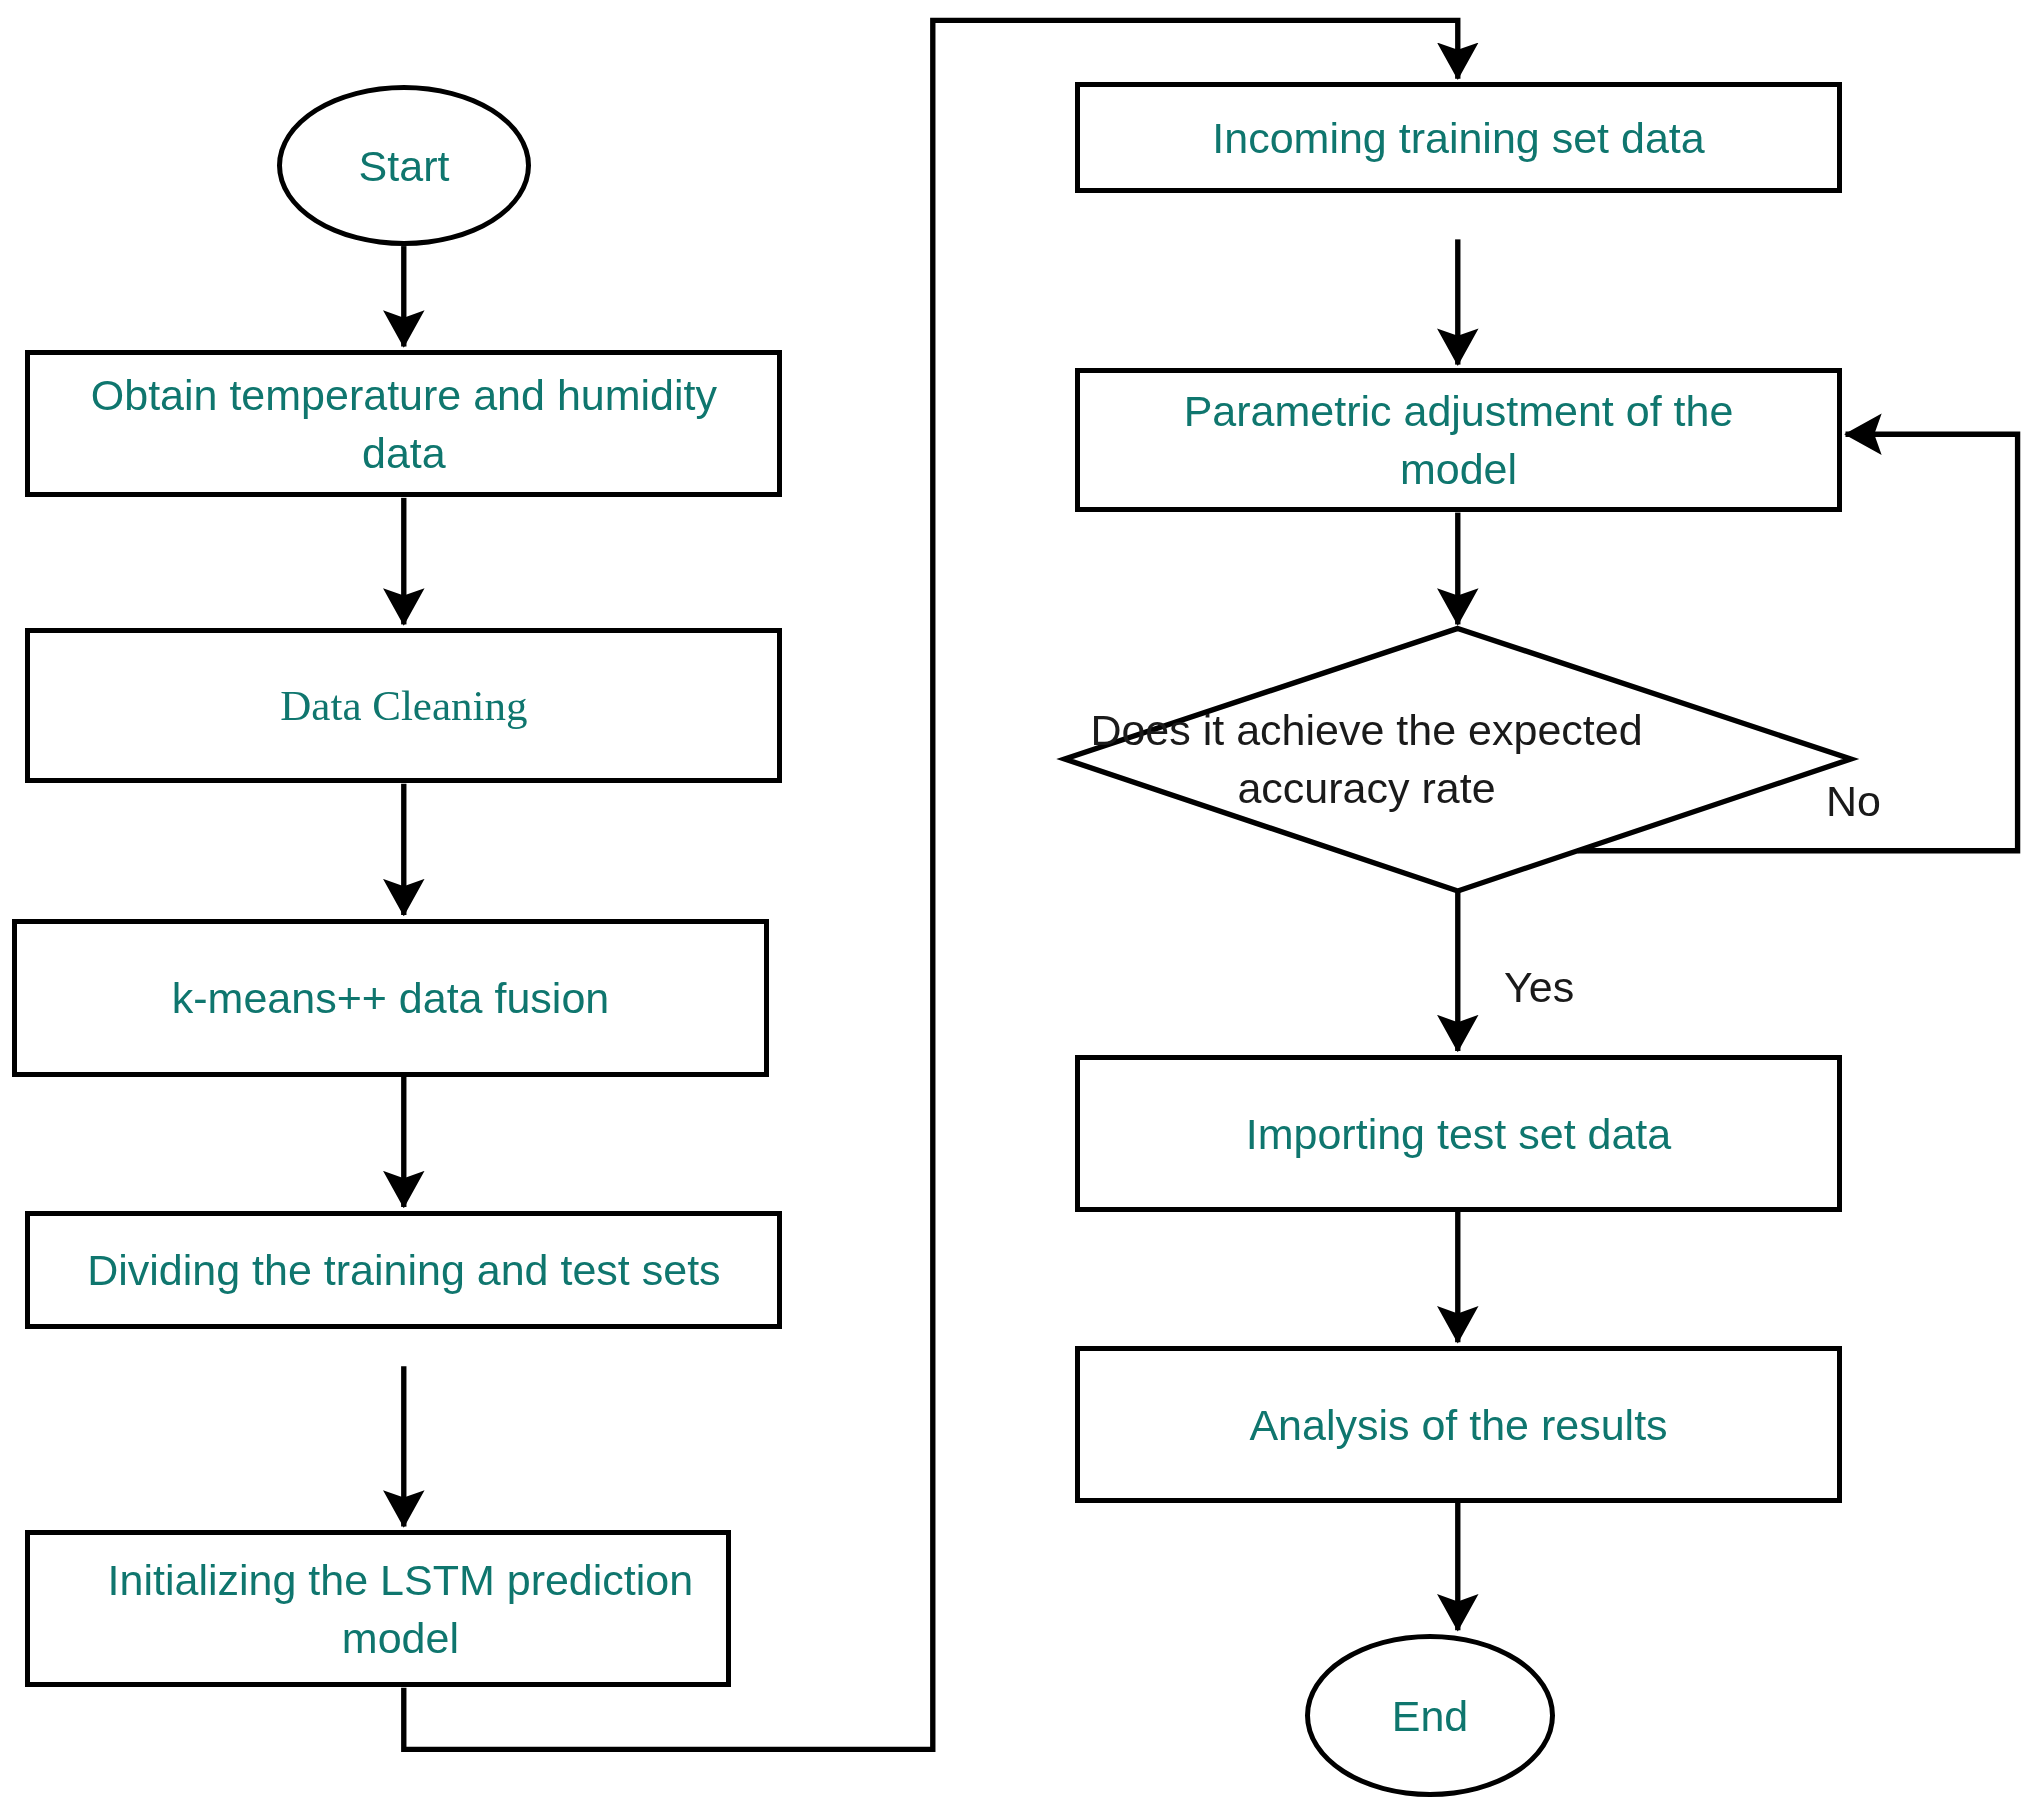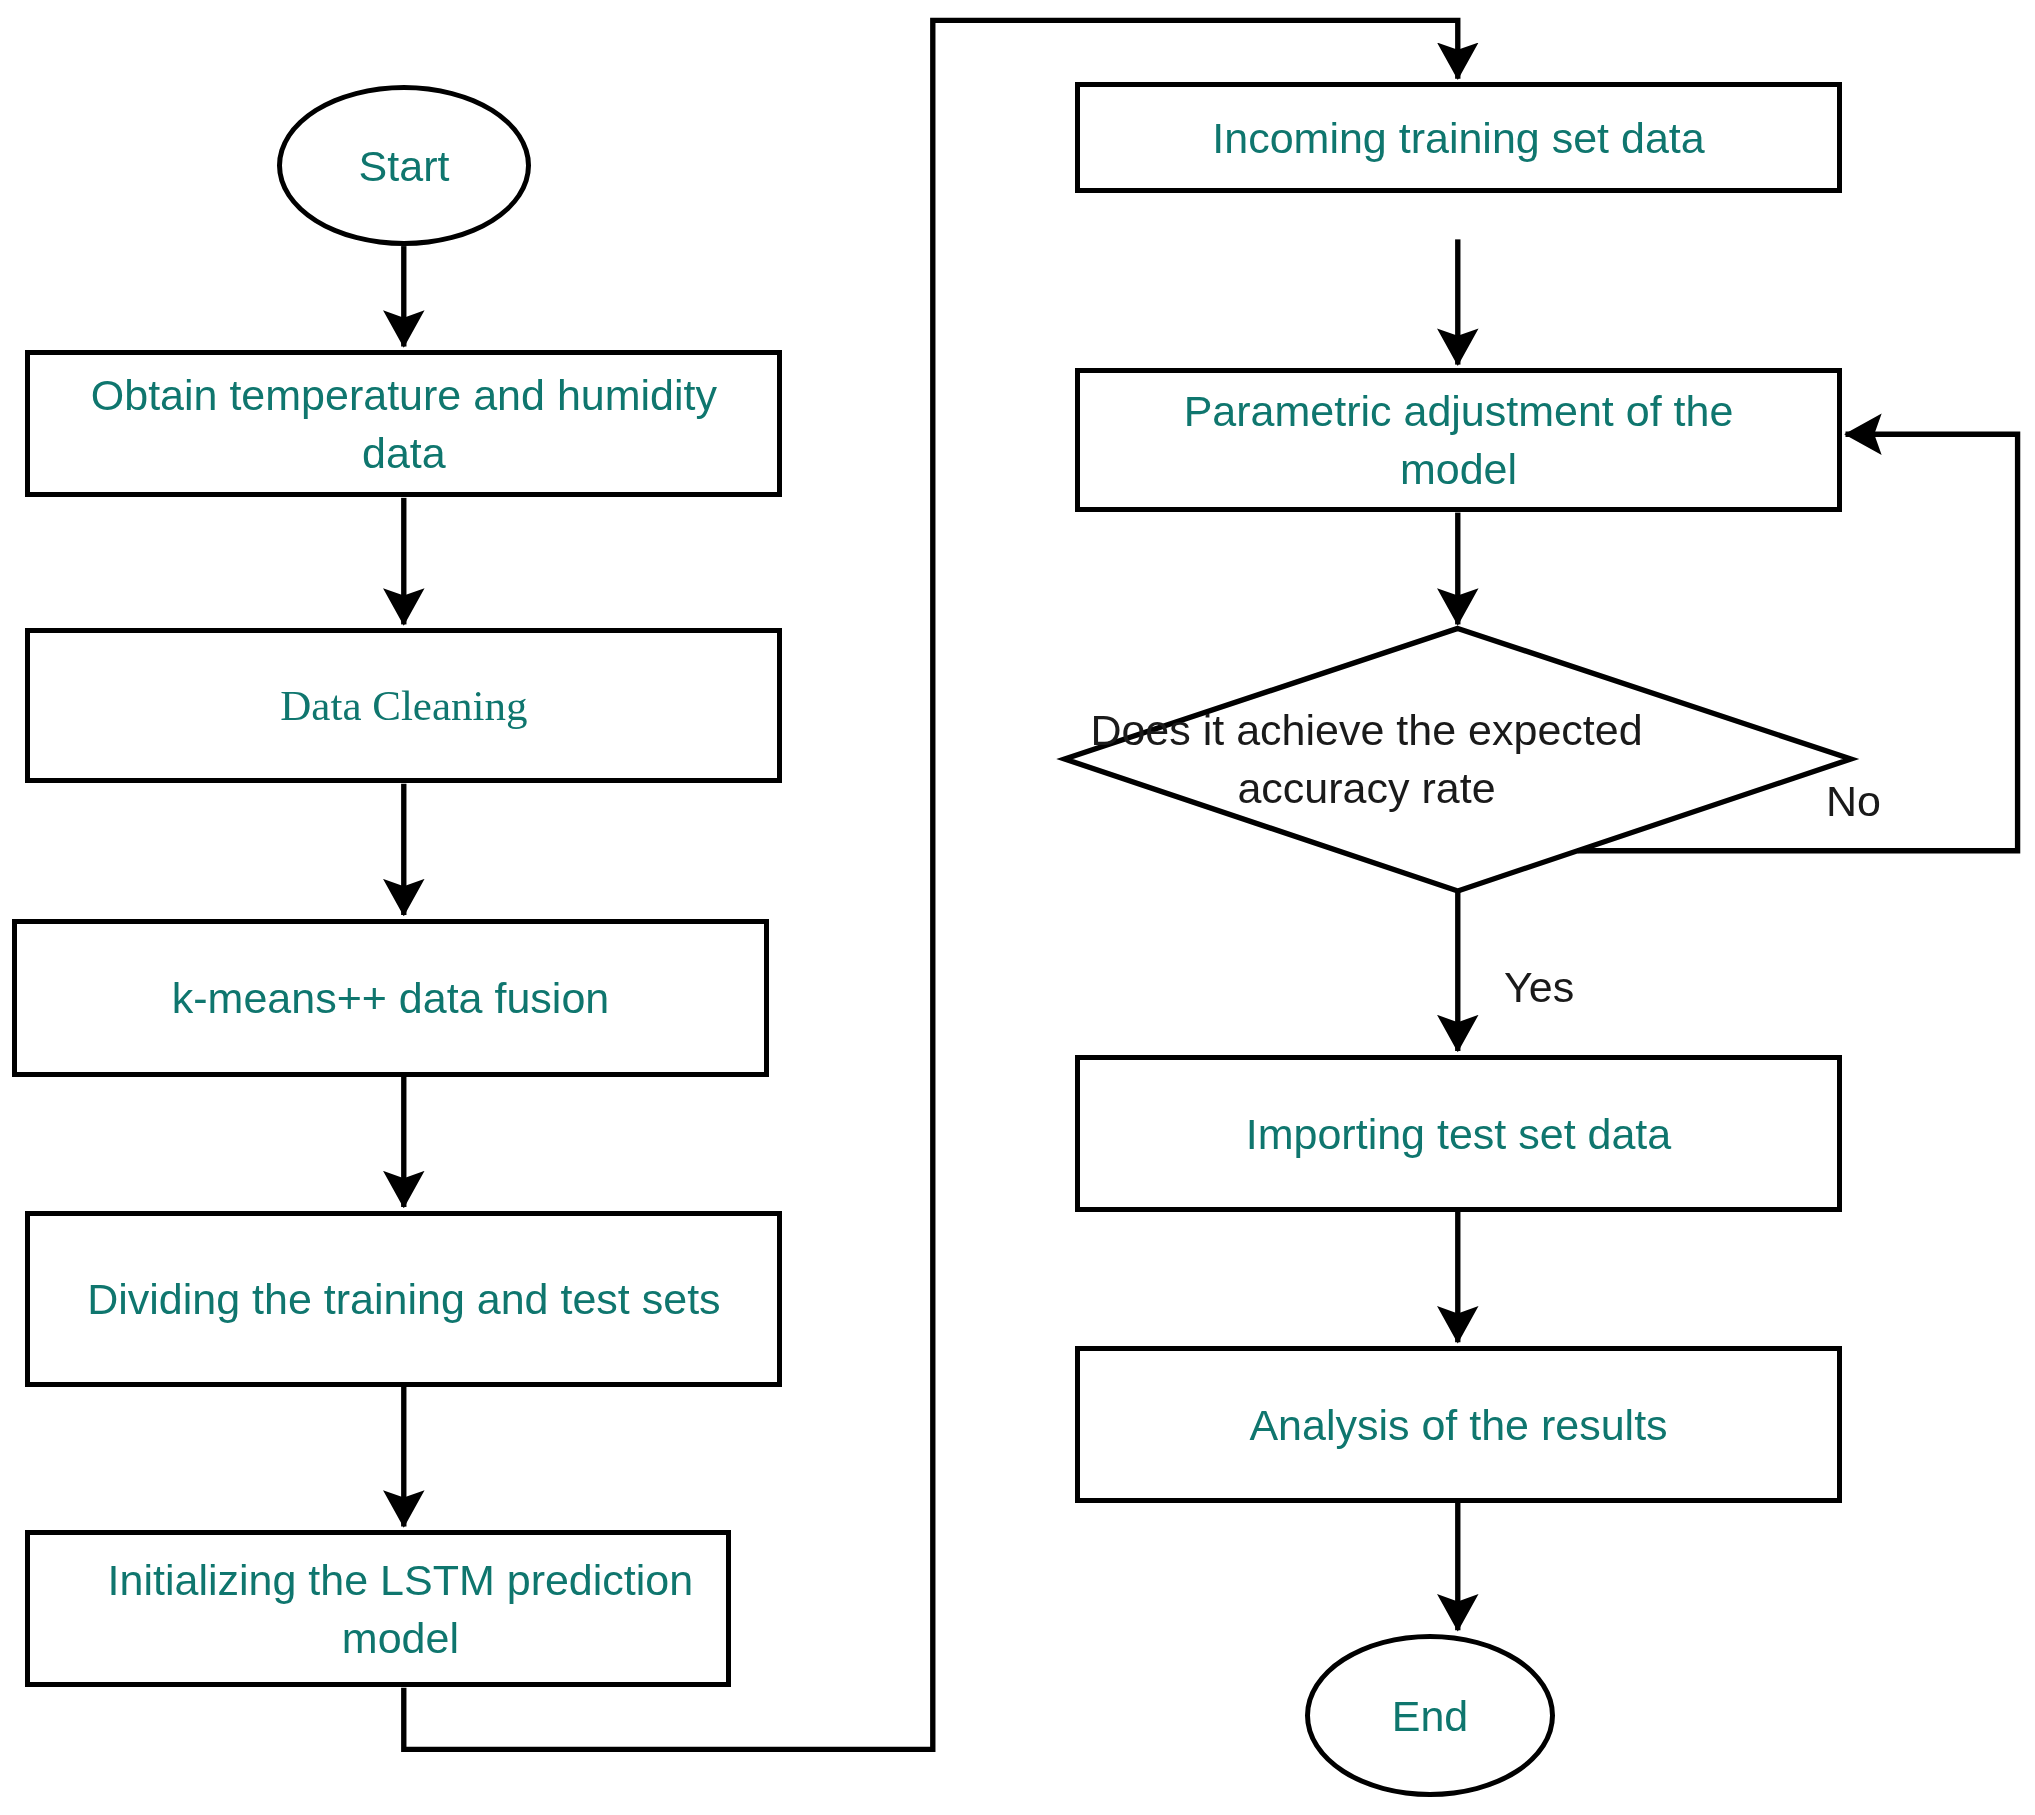--- a/index.html
+++ b/index.html
@@ -105,21 +105,21 @@
   </div>
 
   <div class="node" style="left:25.4px; top:628px; width:757px; height:155px;font-family:Liberation Serif, serif;">
     <span class="label-span nowrap">Data Cleaning</span>
   </div>
 
   <div class="node" style="left:12px; top:919px; width:757px; height:158px;">
     <span class="label-span nowrap">k-means++ data fusion</span>
   </div>
 
-  <div class="node" style="left:25.4px; top:1211px; width:757px; height:176px;">
+  <div class="node" style="left:25.4px; top:1211px; width:757px; height:118px;">
     <span class="label-span nowrap">Dividing the training and test sets</span>
   </div>
 
   <div class="node" style="left:25.4px; top:1530px; width:706px; height:157px;padding-left:44px;">
     <span class="label-span" style="max-width:636px;">Initializing the LSTM prediction model</span>
   </div>
 
   <div class="node" style="left:1075px; top:82px; width:767px; height:111px;">
     <span class="label-span nowrap">Incoming training set data</span>
   </div>

